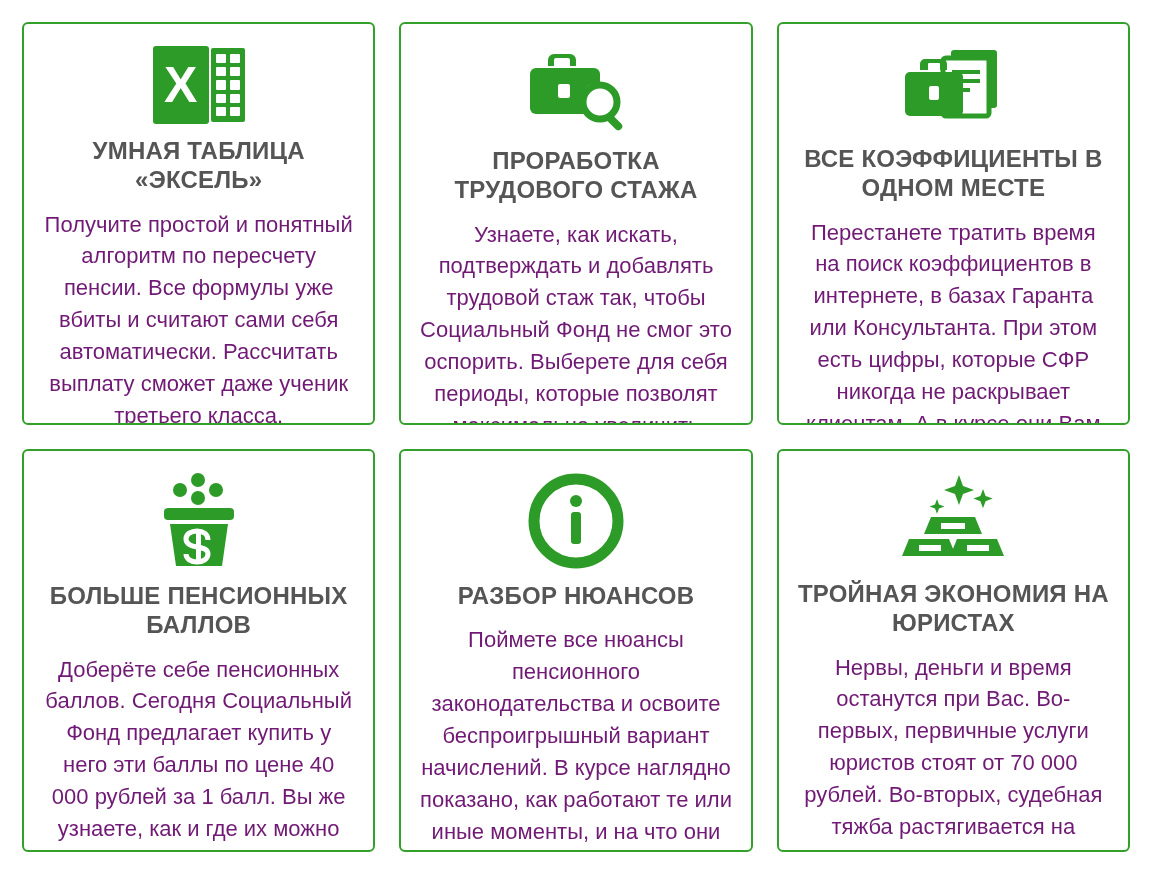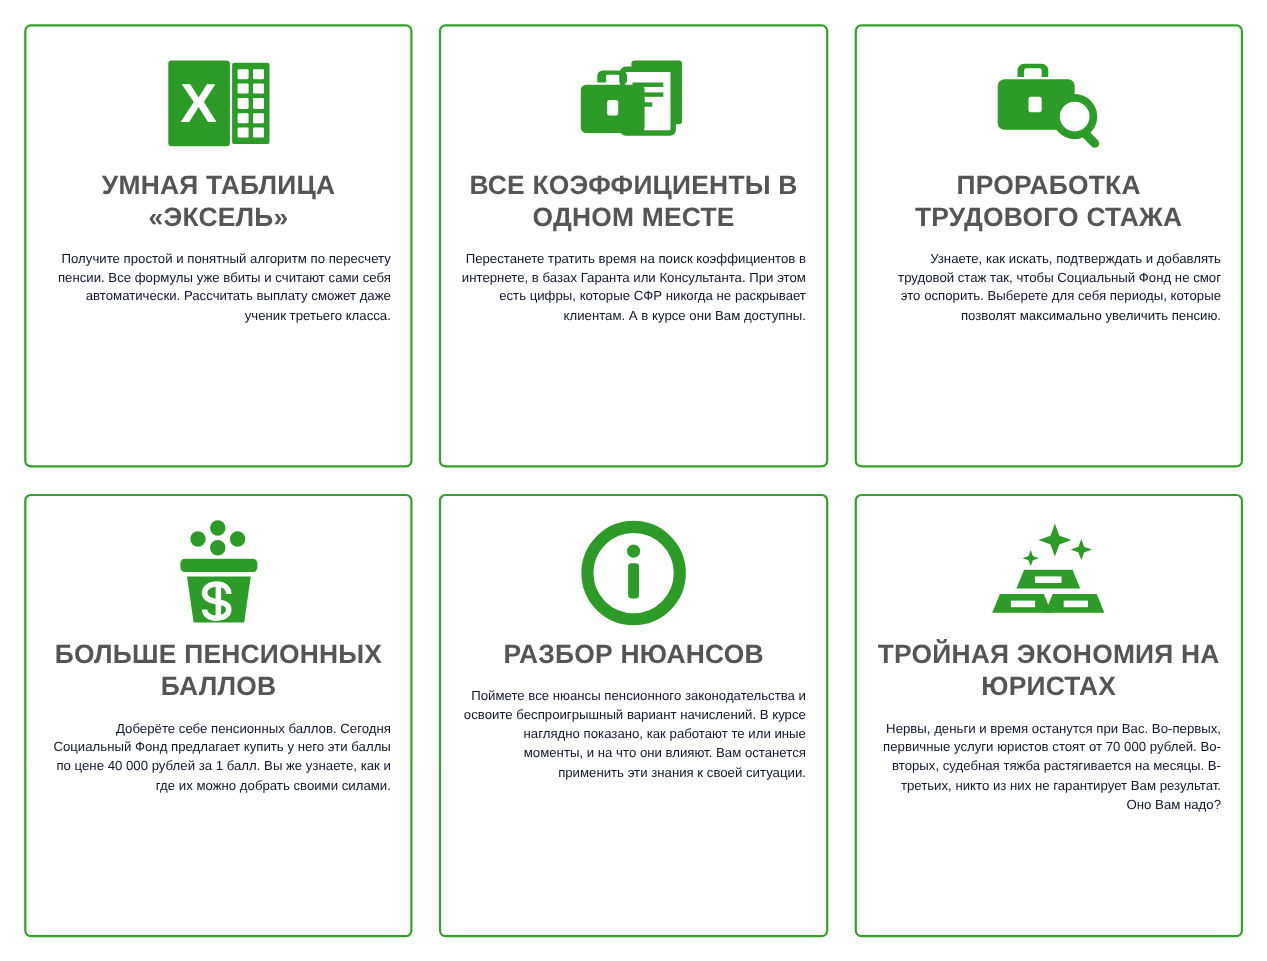--- a/index.html
+++ b/index.html
@@ -45,24 +45,24 @@
     color: #555555;
     font-size: 24px;
     font-weight: bold;
     text-align: center;
     line-height: 1.22;
     letter-spacing: 0.2px;
     margin: 4px 0 14px 0;
     text-transform: uppercase;
   }
   .card-text {
-    color: #0f172a;
-    font-size: 12px;
+    color: #701a75;
+    font-size: 22px;
     line-height: 1.45;
-    text-align: right;
+    text-align: center;
     margin: 0;
   }
   
   .excel {
     position: relative;
     width: 92px;
     height: 78px;
   }
   .excel .xbox {
     position: absolute;
@@ -119,52 +119,52 @@
             <i></i>
         </div>
       </div>
     </div>
     <div class="card-title">УМНАЯ ТАБЛИЦА «ЭКСЕЛЬ»</div>
     <p class="card-text">Получите простой и понятный алгоритм по пересчету пенсии. Все формулы уже вбиты и считают сами себя автоматически. Рассчитать выплату сможет даже ученик третьего класса.</p>
   </div>
 
   <div class="card">
     <div class="card-icon">
+      <svg width="104" height="88" viewBox="0 0 104 88" aria-hidden="true">
+        <g fill="#2c9b27">
+          <path d="M38 20h14v-6a6 6 0 0 0-6-6H30a6 6 0 0 0-6 6v6h14zm-8-6a2 2 0 0 1 2-2h12a2 2 0 0 1 2 2v6H30v-6z"></path>
+          <rect x="6" y="22" width="70" height="46" rx="6"></rect>
+          <rect x="34" y="38" width="12" height="14" rx="2" fill="#ffffff"></rect>
+          <circle cx="76" cy="56" r="20" fill="#ffffff"></circle>
+          <circle cx="76" cy="56" r="17" fill="none" stroke="#2c9b27" stroke-width="7"></circle>
+          <rect x="86" y="66" width="8" height="20" rx="4" transform="rotate(-45 90 76)"></rect>
+        </g>
+      </svg>
+    </div>
+    <div class="card-title">ПРОРАБОТКА ТРУДОВОГО СТАЖА</div>
+    <p class="card-text">Узнаете, как искать, подтверждать и добавлять трудовой стаж так, чтобы Социальный Фонд не смог это оспорить. Выберете для себя периоды, которые позволят максимально увеличить пенсию.</p>
+  </div>
+
+  <div class="card">
+    <div class="card-icon">
       <svg width="100" height="86" viewBox="0 0 100 86" aria-hidden="true">
         <g fill="#2c9b27">
           <rect x="48" y="4" width="46" height="58" rx="3"></rect>
           <rect x="40" y="12" width="46" height="58" rx="3" fill="#ffffff" stroke="#2c9b27" stroke-width="5"></rect>
           <rect x="49" y="24" width="28" height="4"></rect>
           <rect x="49" y="33" width="28" height="4"></rect>
           <rect x="49" y="42" width="18" height="4"></rect>
           <path d="M30 24h14v-6a5 5 0 0 0-5-5H22a5 5 0 0 0-5 5v6h13zm-5-6a1 1 0 0 1 1-1h10a1 1 0 0 1 1 1v6H25v-6z"></path>
           <rect x="2" y="26" width="58" height="44" rx="5"></rect>
           <rect x="26" y="40" width="10" height="14" rx="2" fill="#ffffff"></rect>
         </g>
       </svg>
     </div>
     <div class="card-title">ВСЕ КОЭФФИЦИЕНТЫ В ОДНОМ МЕСТЕ</div>
     <p class="card-text">Перестанете тратить время на поиск коэффициентов в интернете, в базах Гаранта или Консультанта. При этом есть цифры, которые СФР никогда не раскрывает клиентам. А в курсе они Вам доступны.</p>
-  </div>
-
-  <div class="card">
-    <div class="card-icon">
-      <svg width="104" height="88" viewBox="0 0 104 88" aria-hidden="true">
-        <g fill="#2c9b27">
-          <path d="M38 20h14v-6a6 6 0 0 0-6-6H30a6 6 0 0 0-6 6v6h14zm-8-6a2 2 0 0 1 2-2h12a2 2 0 0 1 2 2v6H30v-6z"></path>
-          <rect x="6" y="22" width="70" height="46" rx="6"></rect>
-          <rect x="34" y="38" width="12" height="14" rx="2" fill="#ffffff"></rect>
-          <circle cx="76" cy="56" r="20" fill="#ffffff"></circle>
-          <circle cx="76" cy="56" r="17" fill="none" stroke="#2c9b27" stroke-width="7"></circle>
-          <rect x="86" y="66" width="8" height="20" rx="4" transform="rotate(-45 90 76)"></rect>
-        </g>
-      </svg>
-    </div>
-    <div class="card-title">ПРОРАБОТКА ТРУДОВОГО СТАЖА</div>
-    <p class="card-text">Узнаете, как искать, подтверждать и добавлять трудовой стаж так, чтобы Социальный Фонд не смог это оспорить. Выберете для себя периоды, которые позволят максимально увеличить пенсию.</p>
   </div>
 
   <div class="card">
     <div class="card-icon">
       <svg width="90" height="98" viewBox="0 0 90 98" aria-hidden="true">
         <g fill="#2c9b27">
           <circle cx="44" cy="8" r="7"></circle>
           <circle cx="26" cy="18" r="7"></circle>
           <circle cx="62" cy="18" r="7"></circle>
           <circle cx="44" cy="26" r="7"></circle>

